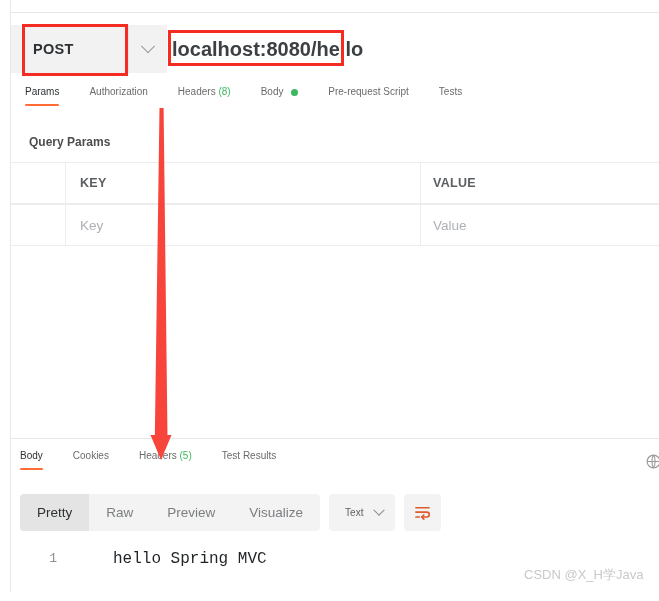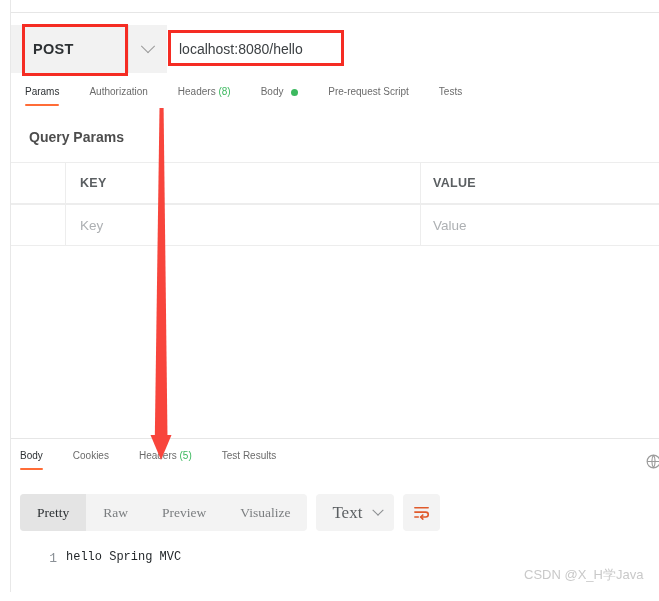--- a/index.html
+++ b/index.html
@@ -72,23 +72,24 @@
   }
   .url-input {
     position: absolute;
     left: 167px; top: 25px;
     width: 492px; height: 48px;
     display: flex;
     align-items: center;
     background: #fff;
   }
   .url-text {
-    margin-left: 12px;
-    font-size: 14px;
+    margin-left: 5px;
+    font-size: 20px;
     color: #3c4043;
+    font-weight: bold;
   }
 
   
   .req-tabs {
     position: absolute;
     left: 11px; top: 86px;
     width: 648px; height: 35px;
     display: flex;
     align-items: flex-start;
   }
@@ -116,22 +117,22 @@
     width: 7px; height: 7px;
     border-radius: 50%;
     background: #3cb95f;
     margin-left: 5px;
     vertical-align: middle;
   }
 
   
   .query-params-title {
     position: absolute;
-    left: 29px; top: 129px;
-    font-size: 14px;
+    left: 29px; top: 135px;
+    font-size: 12px;
     font-weight: bold;
     color: #4d4d4d;
   }
 
   .params-table {
     position: absolute;
     left: 11px; top: 162px;
     width: 648px;
   }
   .params-row {
@@ -190,21 +191,20 @@
     position: absolute;
     right: -3px; top: 3px;
     width: 17px; height: 17px;
   }
 
   .format-bar {
     position: absolute;
     left: 20px; top: 494px;
     display: flex;
     align-items: flex-start;
-    font-family: Liberation Serif, serif;
   }
   .seg-group {
     display: flex;
     background: #f3f3f3;
     border-radius: 4px;
     overflow: hidden;
     height: 37px;
   }
   .seg {
     display: flex; align-items: center;
@@ -216,21 +216,21 @@
     background: #e4e4e4;
     color: #2d3134;
   }
   .type-select {
     margin-left: 9px;
     height: 37px;
     background: #f3f3f3;
     border-radius: 4px;
     display: flex; align-items: center;
     padding: 0 12px 0 16px;
-    font-size: 17px;
+    font-size: 10px;
     color: #5b5f62;
   }
   .type-select .chev {
     margin-left: 12px;
     width: 7px; height: 7px;
     border-right: 1.6px solid #8b8e90;
     border-bottom: 1.6px solid #8b8e90;
     transform: rotate(45deg) translate(-2px,-2px);
   }
   .wrap-btn {
@@ -254,23 +254,24 @@
     text-align: right;
     padding-right: 9px;
     box-sizing: border-box;
     font-family: "Liberation Mono", monospace;
     font-size: 13px;
     color: #8a9096;
     padding-top: 11px;
   }
   .code-text {
     font-family: "Liberation Mono", monospace;
-    font-size: 12px;
+    font-size: 16px;
     color: #1f2326;
     padding-top: 10px;
+    margin-left: 47px;
   }
 
   
   .anno-box {
     position: absolute;
     border: 3px solid #f52c23;
     box-sizing: border-box;
     pointer-events: none;
   }
   #anno-method { left: 22px; top: 24px; width: 106px; height: 52px; }

